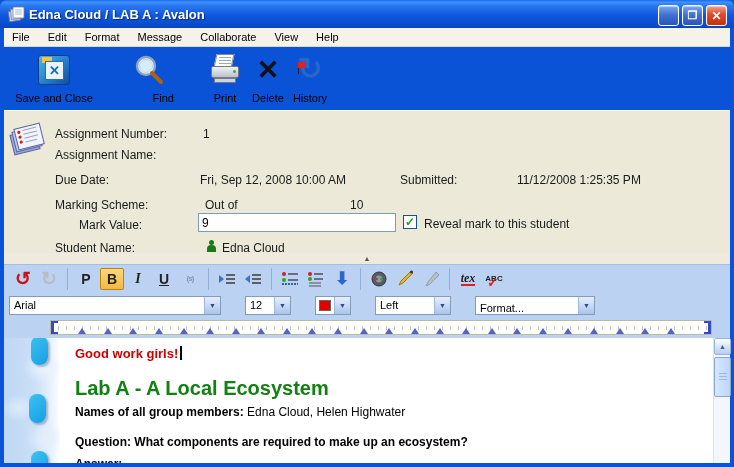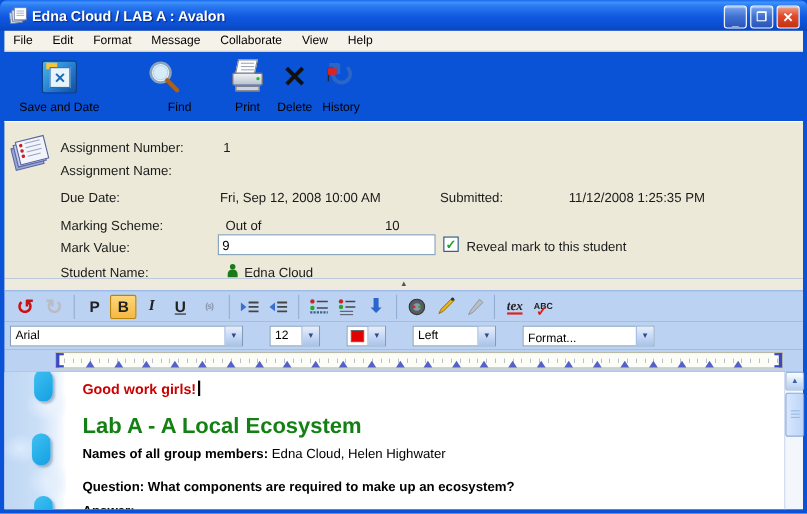--- a/index.html
+++ b/index.html
@@ -197,21 +197,21 @@
   </div>
 
   <div id="toolbar">
     <div class="tb-btn" style="left:8px; width:84px;">
       <div class="ticon">
         <div class="save-ic">
           <div class="slot"></div>
           <div class="sheet">✕</div>
         </div>
       </div>
-      <div class="tlabel">Save and Date</div>
+      <div class="tlabel">Save and Close</div>
     </div>
     <span class="tb-arrow" style="left:97px;">▼</span>
 
     <div class="tb-btn" style="left:120px; width:50px;text-align:right;">
       <div class="ticon">
         <svg width="32" height="32" viewBox="0 0 32 32">
           <circle cx="13" cy="12" r="9" fill="#eaf4fb" stroke="#8aa4bd" stroke-width="2.4"></circle>
           <circle cx="13" cy="12" r="6.5" fill="#d6ecf8" stroke="#b8d4e8" stroke-width="1"></circle>
           <line x1="19" y1="19" x2="28" y2="28" stroke="#b06010" stroke-width="4" stroke-linecap="round"></line>
         </svg>
@@ -277,21 +277,21 @@
 
     <span class="frow flabel" style="top:62px;">Due Date:</span>
     <span class="frow" style="left:196px; top:62px;">Fri, Sep 12, 2008 10:00 AM</span>
     <span class="frow" style="left:396px; top:62px;">Submitted:</span>
     <span class="frow" style="left:513px; top:62px;">11/12/2008 1:25:35 PM</span>
 
     <span class="frow flabel" style="top:87px;">Marking Scheme:</span>
     <span class="frow" style="left:201px; top:87px;">Out of</span>
     <span class="frow" style="left:346px; top:87px; width:13px; overflow:hidden;">10</span>
 
-    <span class="frow flabel" style="top:107px;">Mark Value:</span>
+    <span class="frow flabel" style="top:107px;margin-left:24px;">Mark Value:</span>
     <input class="xp-input" style="left: 194px; top: 102px; width: 198px;" value="9">
     <div class="xp-check" style="left:399px; top:104px;">
         <span>✓</span>
       </div>
     <span class="frow" style="left:420px; top:106px;">Reveal mark to this student</span>
 
     <span class="frow flabel" style="top:130px;">Student Name:</span>
     <div class="person-ic" style="left:203px; top:129px;">
         <div class="head"></div>
         <div class="bod"></div>

